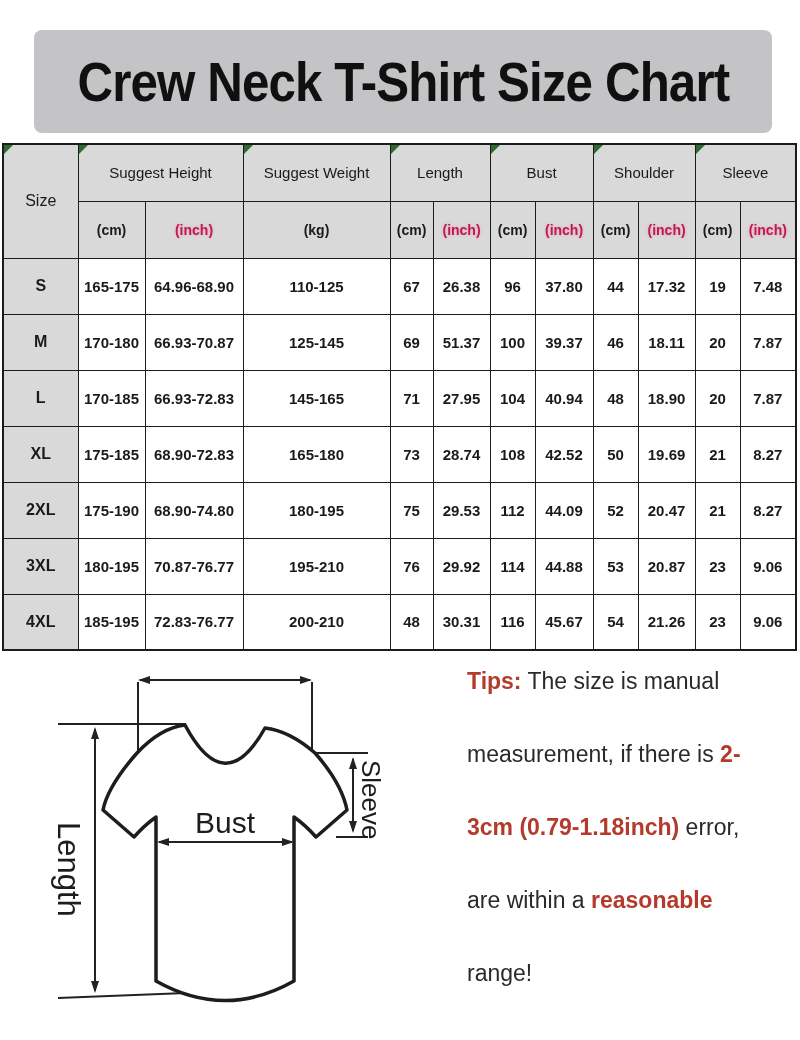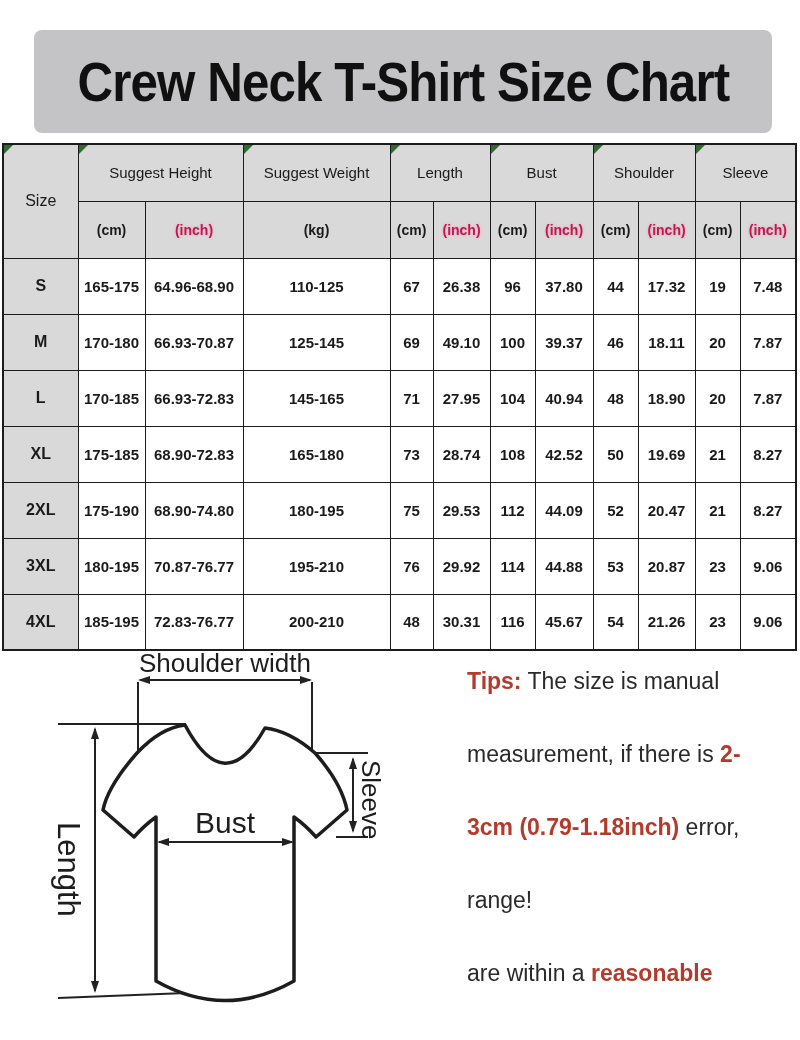--- a/index.html
+++ b/index.html
@@ -103,21 +103,21 @@
           <td class="val-cell">17.32</td>
           <td class="val-cell">19</td>
           <td class="val-cell">7.48</td>
         </tr>
         <tr>
           <td class="size-cell">M</td>
           <td class="val-cell">170-180</td>
           <td class="val-cell">66.93-70.87</td>
           <td class="val-cell">125-145</td>
           <td class="val-cell">69</td>
-          <td class="val-cell">49.10</td>
+          <td class="val-cell">51.37</td>
           <td class="val-cell">100</td>
           <td class="val-cell">39.37</td>
           <td class="val-cell">46</td>
           <td class="val-cell">18.11</td>
           <td class="val-cell">20</td>
           <td class="val-cell">7.87</td>
         </tr>
         <tr>
           <td class="size-cell">L</td>
           <td class="val-cell">170-185</td>
@@ -220,26 +220,25 @@
              Q 225 1020 156 981 L 156 817 C 149 822 142 828 134 837 L 103 810
              C 107 790 122 770 137 753 Z" fill="#ffffff" stroke="#1d1d1d" stroke-width="3.5" stroke-linejoin="round"></path>
 
     <line x1="159" y1="842" x2="292" y2="842" stroke="#222" stroke-width="2"></line>
     <g fill="#222" stroke="none">
       <polygon points="157,842 169,838 169,846"></polygon>
       <polygon points="294,842 282,838 282,846"></polygon>
     </g>
   </svg>
 
-  <div class="diag-label shoulder-label">Shoulder width</div>
   <div class="diag-label bust-label">Bust</div>
   <div class="diag-label sleeve-label">Sleeve</div>
   <div class="diag-label length-label">Length</div>
 
   <div class="tips">
       <div class="tips-line"><span class="tips-red">Tips:</span><span> The size is manual</span></div>
       <div class="tips-line"><span>measurement, if there is </span><span class="tips-red">2-</span></div>
       <div class="tips-line"><span class="tips-red">3cm (0.79-1.18inch)</span><span> error,</span></div>
+      <div class="tips-line"><span>are within a </span><span class="tips-red">reasonable</span></div>
       <div class="tips-line"><span>range!</span></div>
-      <div class="tips-line"><span>are within a </span><span class="tips-red">reasonable</span></div>
     </div>
 
 </div>
 
 </body></html>

